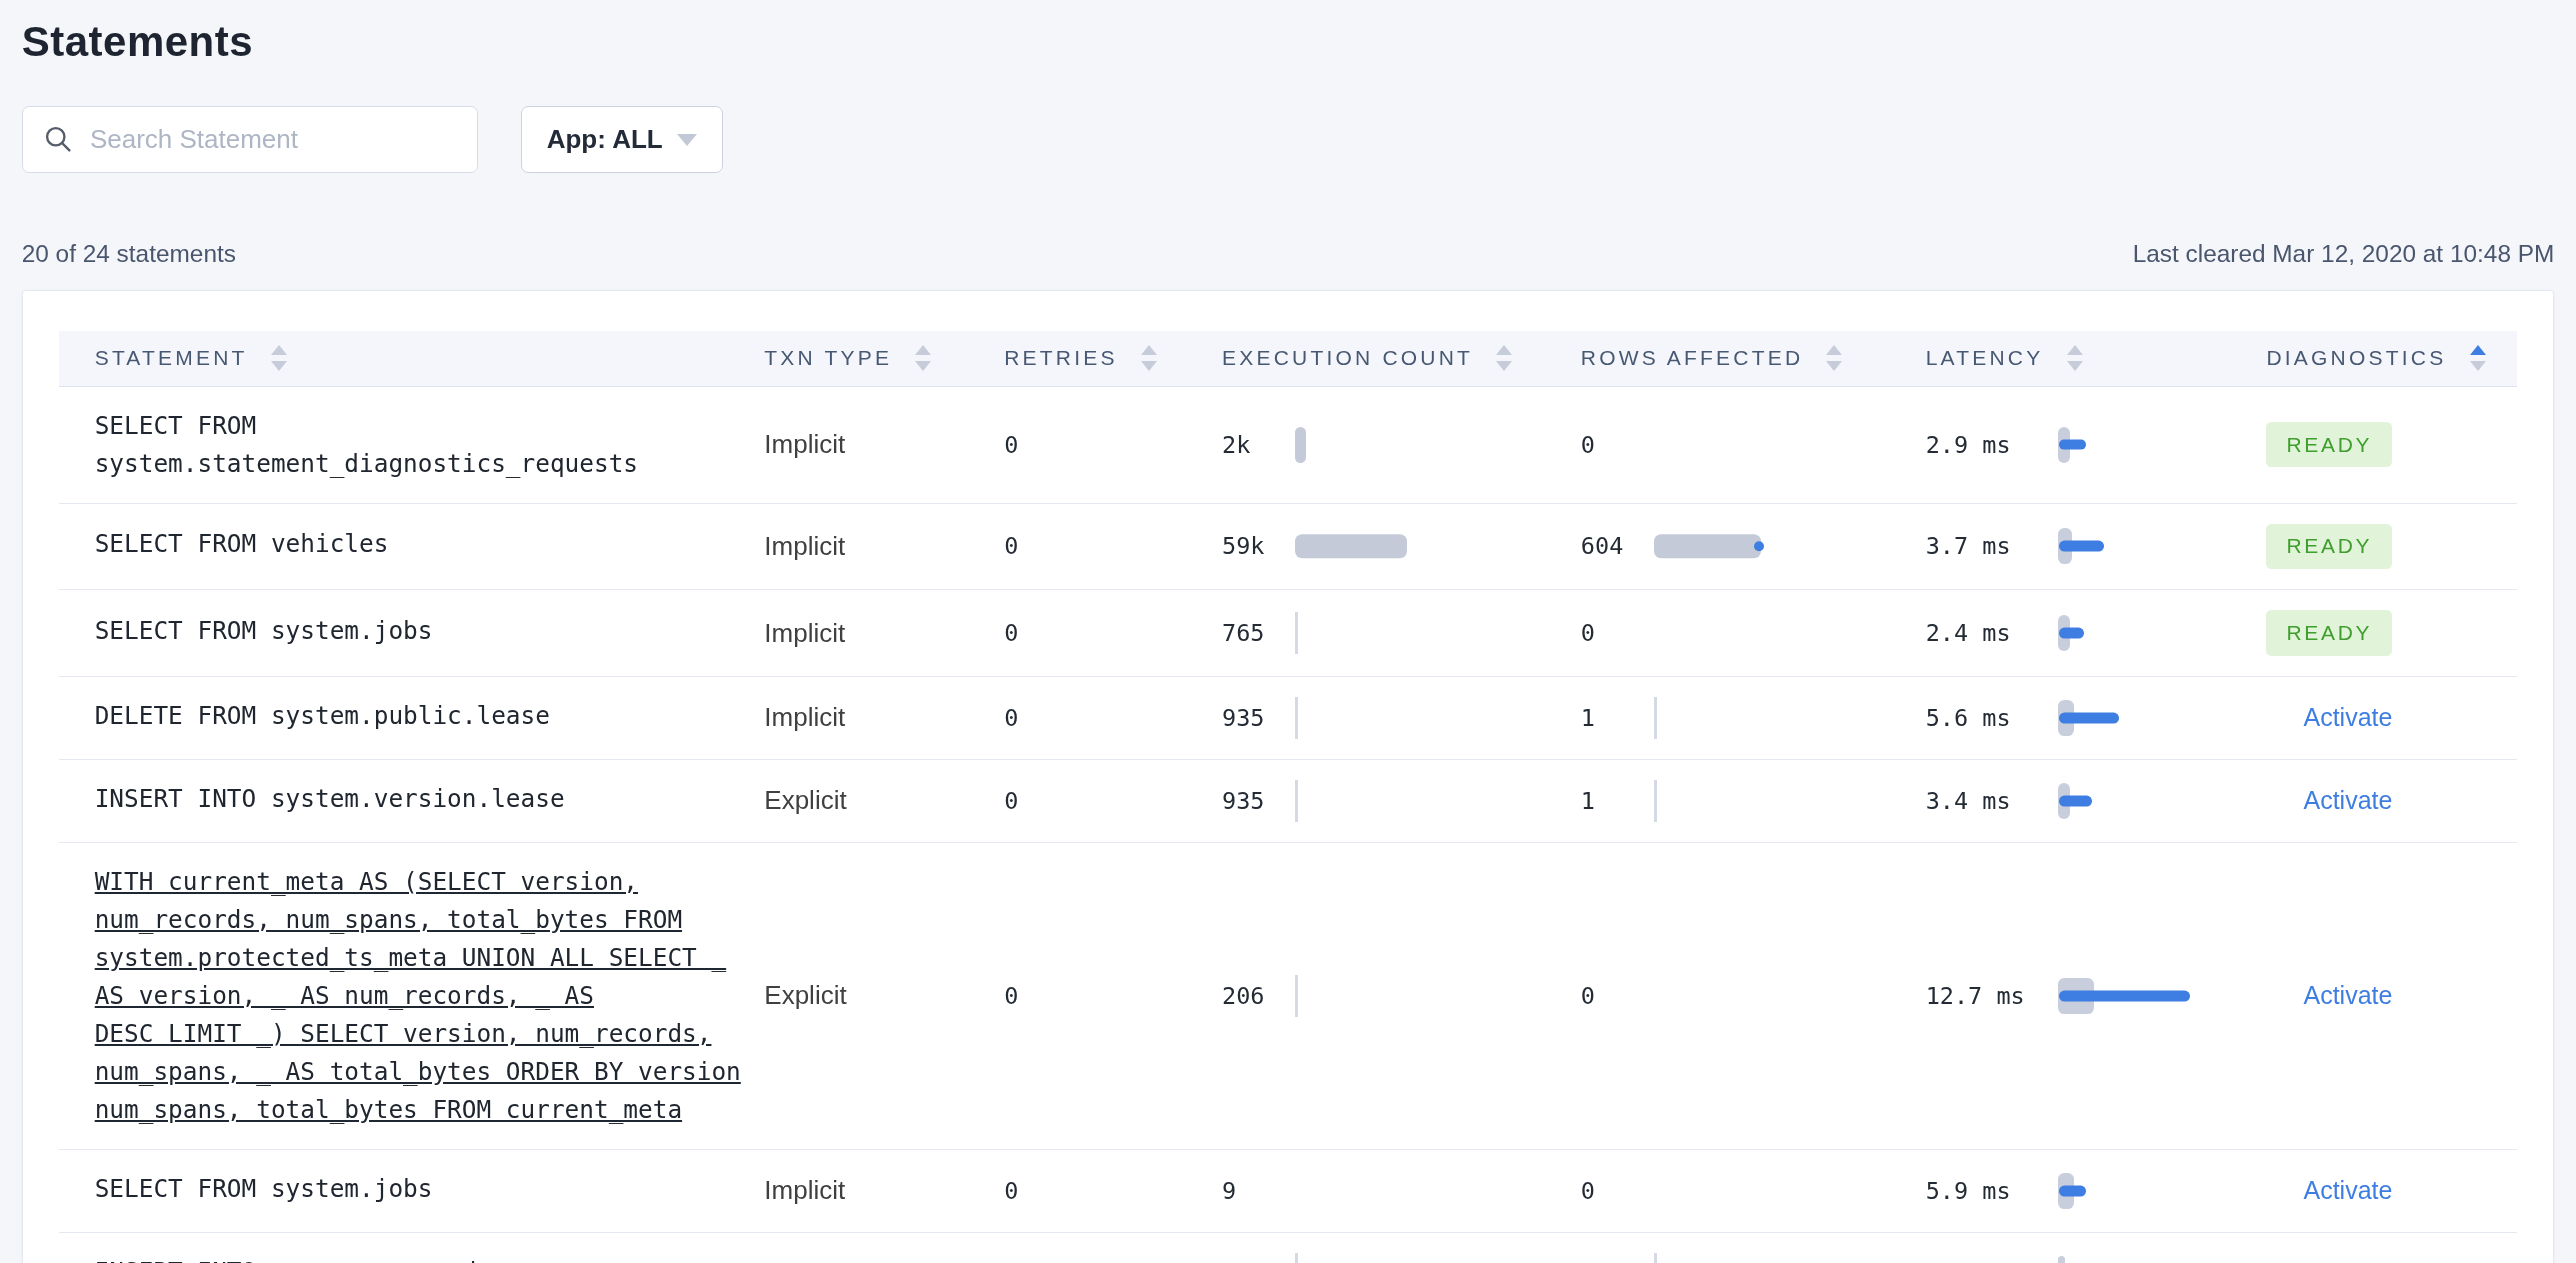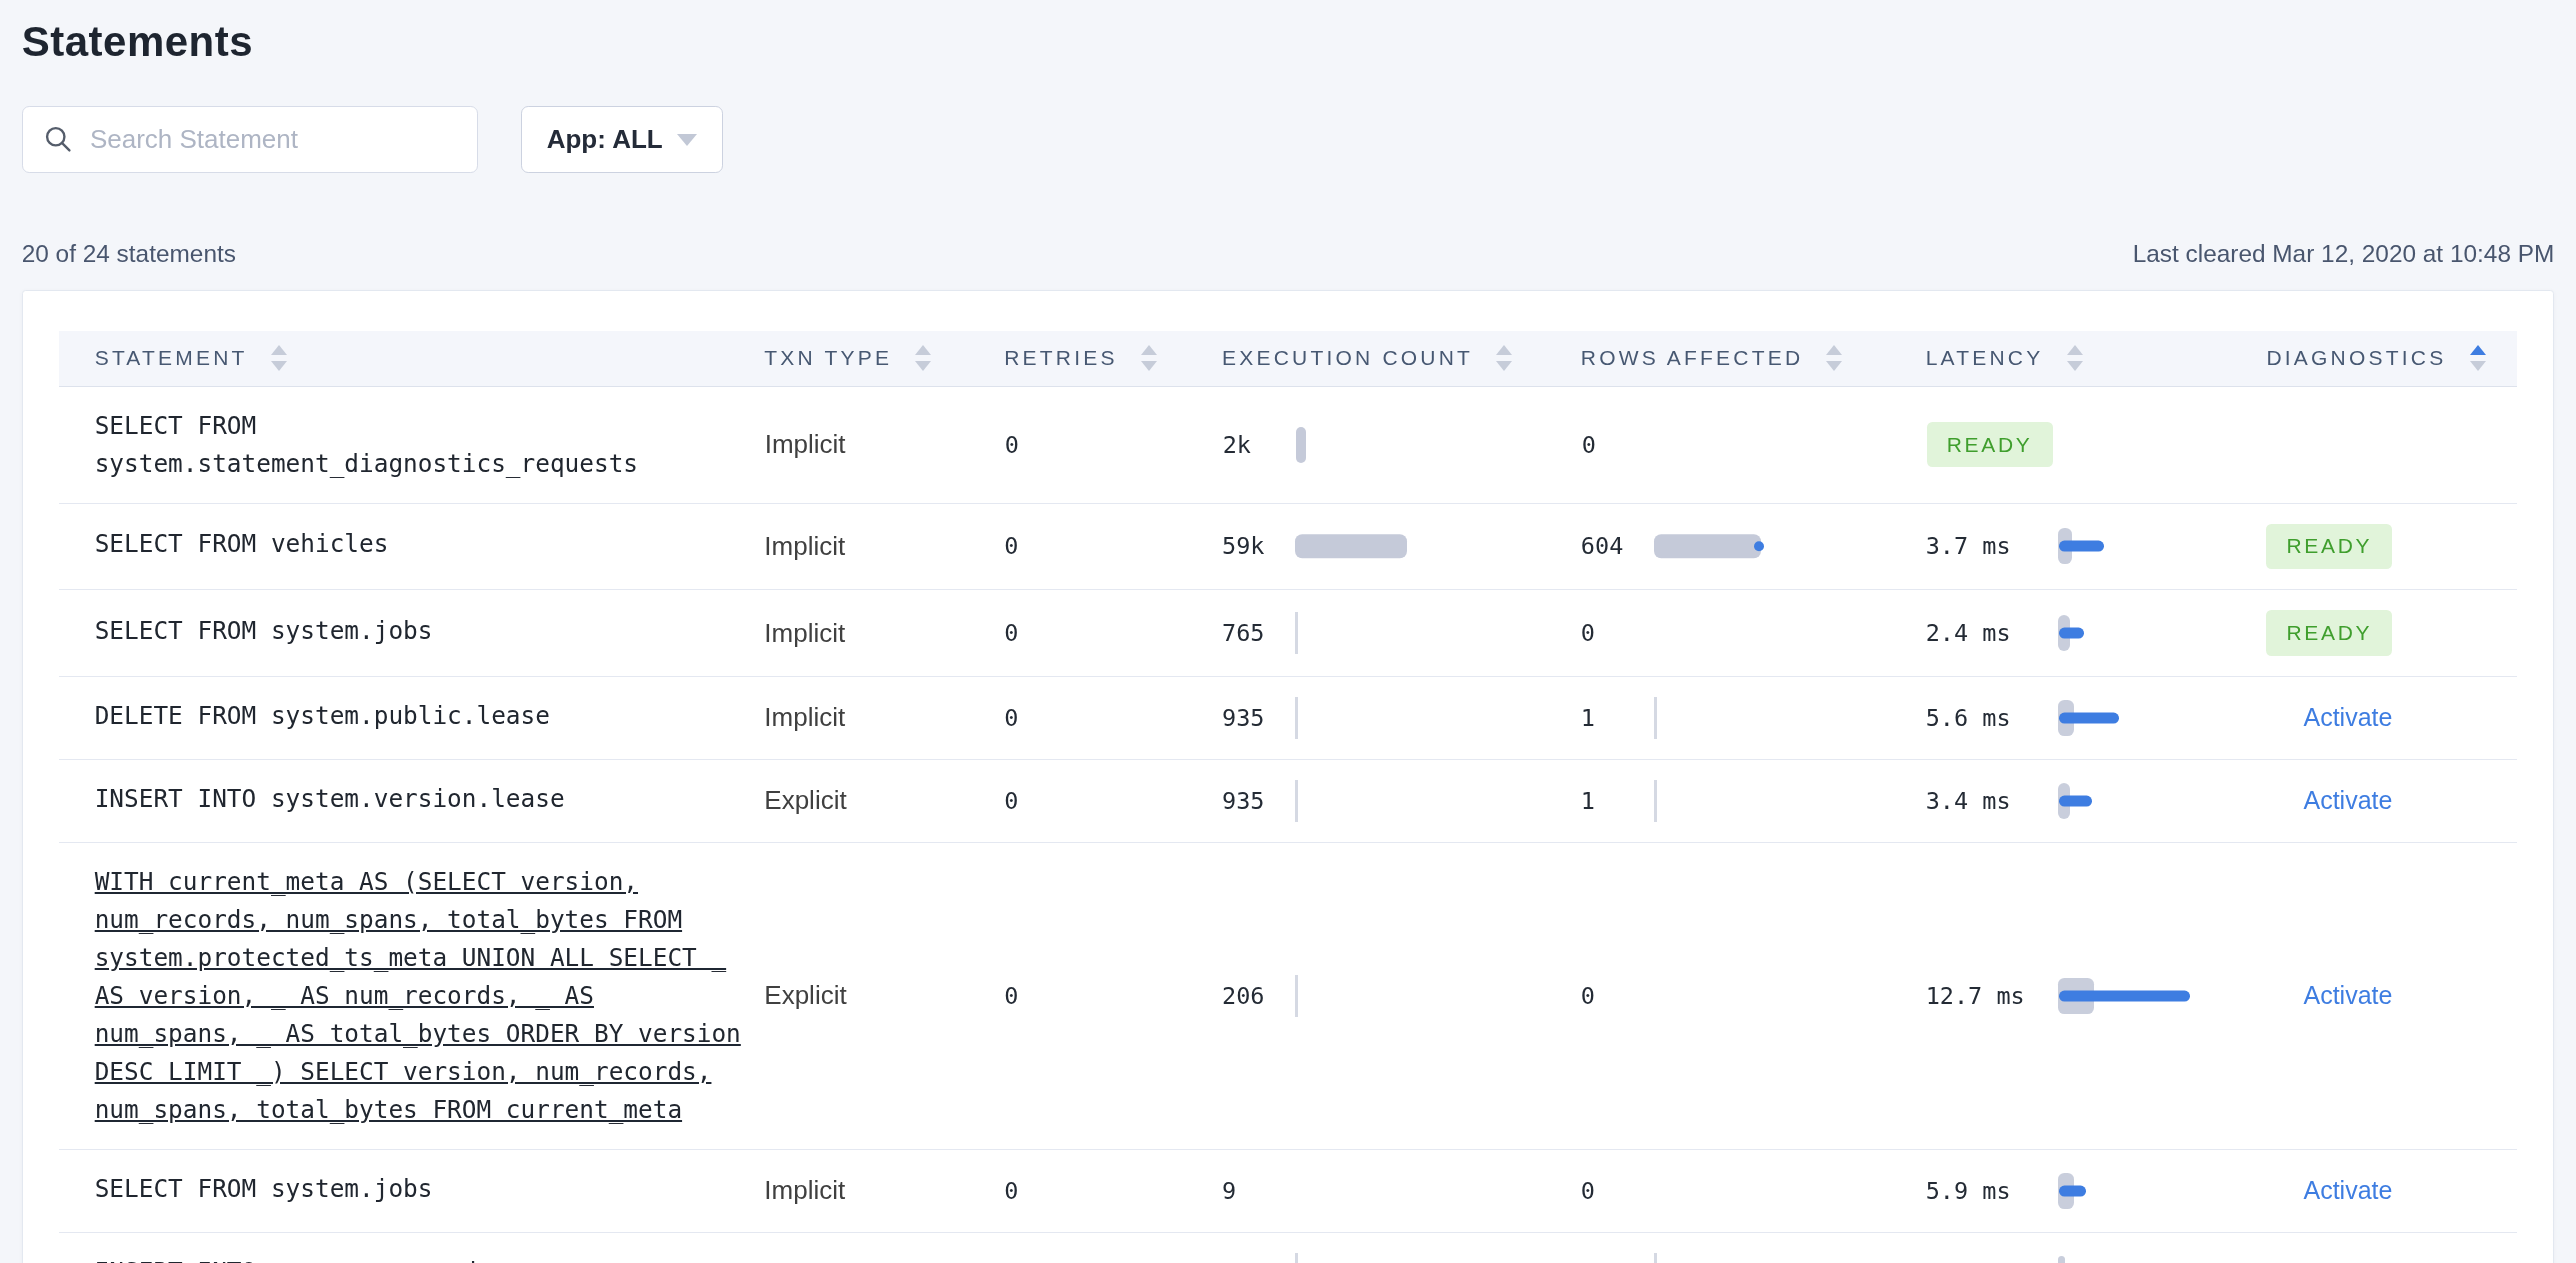--- a/index.html
+++ b/index.html
@@ -183,20 +183,29 @@
           <div class="cell col-3">
             <div class="num">2k</div>
             <div class="slot slot-exec">
               <div class="bar-pill"></div>
             </div>
           </div>
           <div class="cell col-4">
             <div class="num">0</div>
             <div class="slot slot-rows"></div>
           </div>
+          <div class="cell col-5">
+            <div class="num">2.9 ms</div>
+            <div class="slot slot-lat">
+              <div class="lat-wrap">
+                <div class="lat-track" style="width: 12.6px;"></div>
+                <div class="lat-bar" style="width: 27px;"></div>
+              </div>
+            </div>
+          </div>
           <div class="cell col-6">
             <div class="ready-badge">READY</div>
           </div>
         </div>
         <div class="trow">
           <div class="cell col-0" style="display: block;">
             <div class="stmt">SELECT FROM vehicles</div>
           </div>
           <div class="cell col-1">
             <div class="txn">Implicit</div>
@@ -333,22 +342,22 @@
           <div class="cell col-6">
             <div class="activate-link">Activate</div>
           </div>
         </div>
         <div class="trow">
           <div class="cell col-0" style="display: block; text-decoration: underline;">
             <div class="stmt">WITH current_meta AS (SELECT version,</div>
             <div class="stmt">num_records, num_spans, total_bytes FROM</div>
             <div class="stmt">system.protected_ts_meta UNION ALL SELECT _</div>
             <div class="stmt">AS version, _ AS num_records, _ AS</div>
+            <div class="stmt">DESC LIMIT _) SELECT version, num_records,</div>
             <div class="stmt">num_spans, _ AS total_bytes ORDER BY version</div>
-            <div class="stmt">DESC LIMIT _) SELECT version, num_records,</div>
             <div class="stmt">num_spans, total_bytes FROM current_meta</div>
           </div>
           <div class="cell col-1">
             <div class="txn">Explicit</div>
           </div>
           <div class="cell col-2">
             <div class="num">0</div>
           </div>
           <div class="cell col-3">
             <div class="num">206</div>

